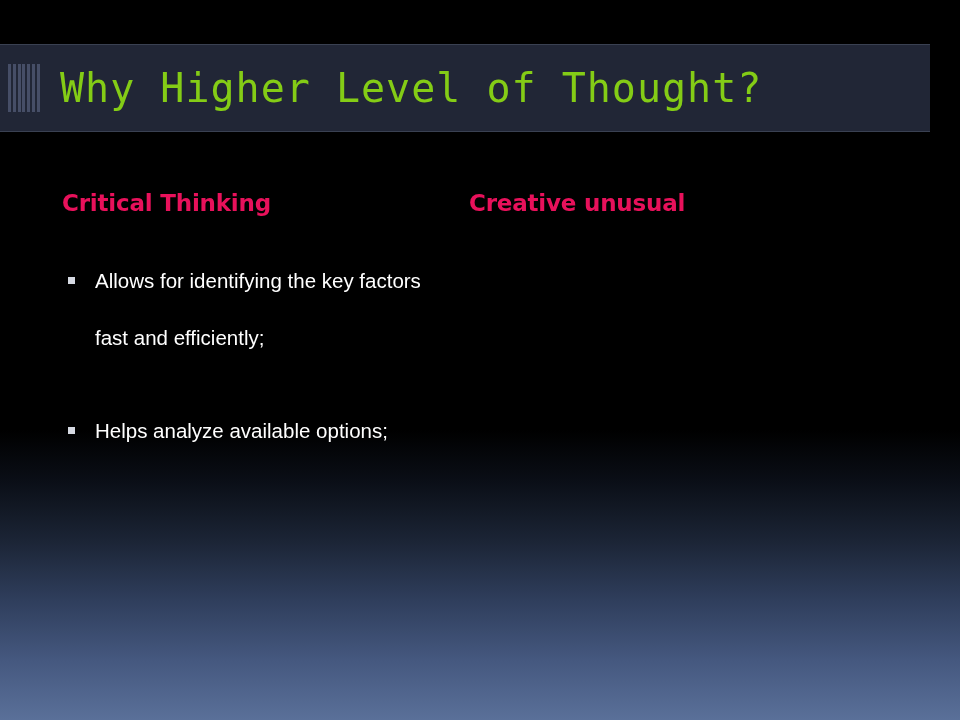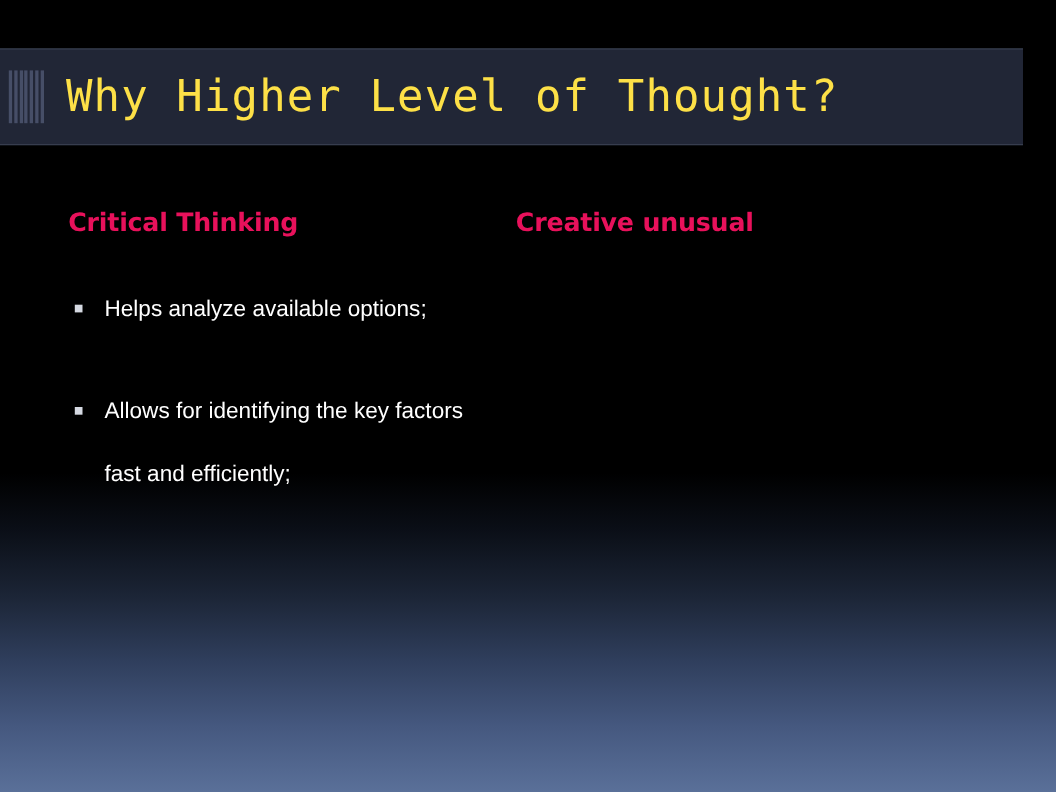--- a/index.html
+++ b/index.html
@@ -56,21 +56,21 @@
     width: 3px;
     background: #4d5570;
   }
   .title-text {
     flex: 1 1 auto;
     margin-left: 20px;
     font-family: "DejaVu Sans Mono", monospace;
     font-size: 40px;
     font-weight: 400;
     letter-spacing: 1px;
-    color: #fde047;
+    color: #84cc16;
     white-space: nowrap;
   }
 
   
   .columns {
     position: absolute;
     left: 0;
     top: 190px;
     width: 936px;
     display: flex;
@@ -138,25 +138,25 @@
     <div class="title-text">Why Higher Level of Thought?</div>
   </div>
 
   <div class="columns">
 
     <div class="column left">
       <h2 class="col-heading">Critical Thinking</h2>
       <ul class="bullets">
         <li class="bullet">
           <span class="marker"></span>
-          <span class="btext">Helps analyze available options;</span>
+          <span class="btext">Allows for identifying the key factors fast and efficiently;</span>
         </li>
         <li class="bullet">
           <span class="marker"></span>
-          <span class="btext">Allows for identifying the key factors fast and efficiently;</span>
+          <span class="btext">Helps analyze available options;</span>
         </li>
       </ul>
     </div>
 
     <div class="column right">
       <h2 class="col-heading">Creative unusual</h2>
       <ul class="bullets">
       </ul>
     </div>
 

